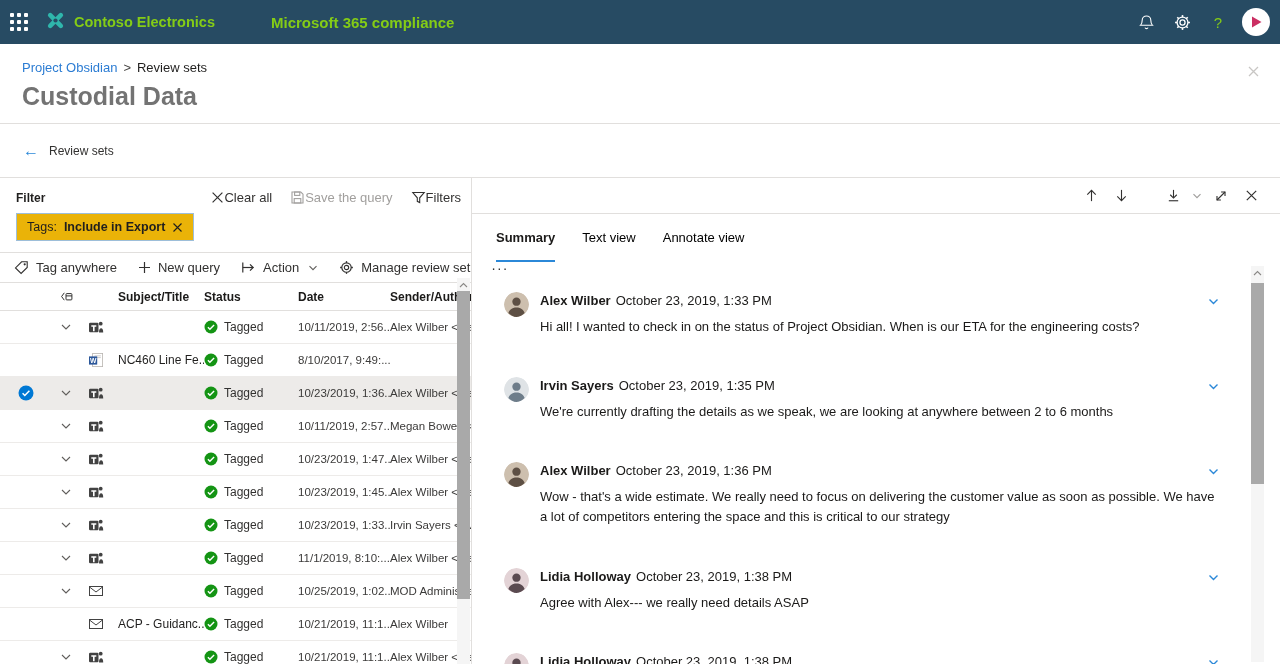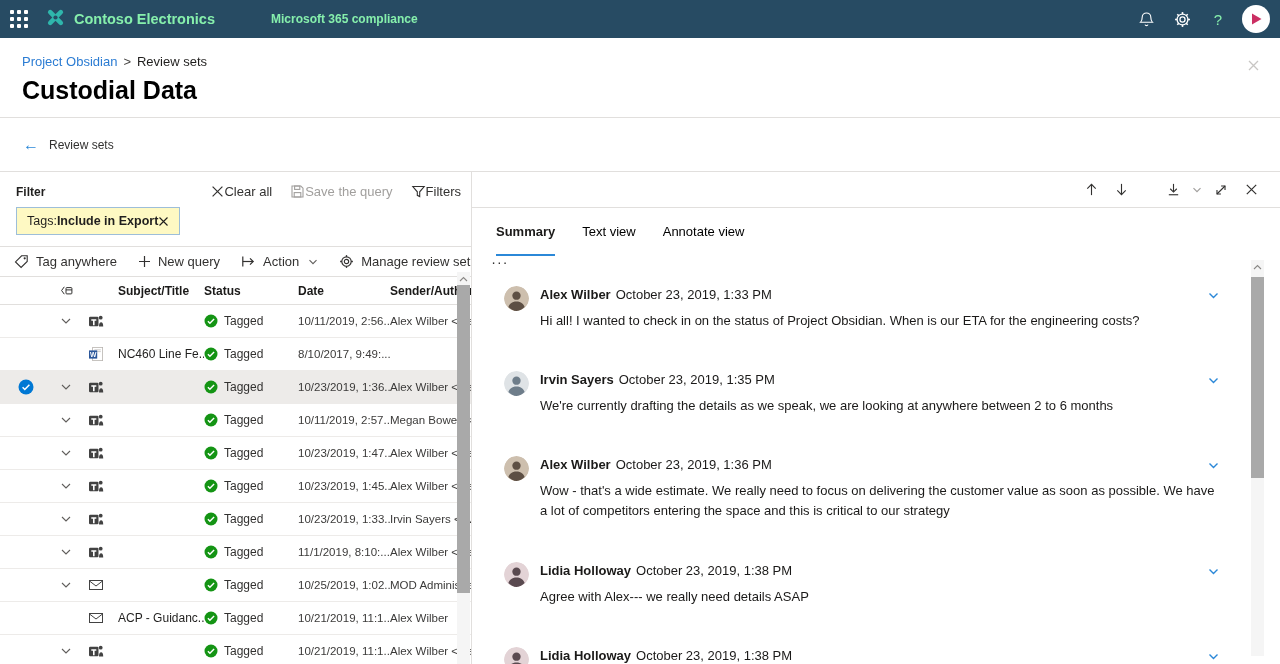--- a/index.html
+++ b/index.html
@@ -1,54 +1,54 @@
 <!DOCTYPE html>
 <html><head>
 <meta charset="utf-8">
 <style>
   * { margin:0; padding:0; box-sizing:border-box; }
   html,body { width:1280px; height:664px; overflow:hidden; background:#fff;
               font-family:"Liberation Sans", sans-serif; color:#201f1e; }
 
   
-  .topbar { height:38px; background:#274b63; display:flex; align-items:center; color:#86efac; }
+  .topbar { height:44px; background:#274b63; display:flex; align-items:center; color:#84cc16; }
   .waffle-btn { width:38px; height:38px; display:flex; align-items:center; justify-content:center; cursor:pointer; }
   .waffle { display:grid; grid-template-columns:repeat(3,4px); grid-gap:3px; }
   .waffle i { width:4px; height:4px; background:#fff; border-radius:1px; }
   .brand { display:flex; align-items:center; gap:9px; margin-left:8px; font-size:14.5px; font-weight:bold; }
-  .app-title { margin-left:56px; font-size:12px; font-weight:600; }
+  .app-title { margin-left:56px; font-size:15px; font-weight:600; }
   .top-right { margin-left:auto; display:flex; align-items:center; padding-right:10px; }
   .top-icon-btn { width:36px; height:38px; display:flex; align-items:center; justify-content:center; cursor:pointer; font-size:15px; }
   .acct { width:28px; height:28px; border-radius:50%; background:#fff; display:flex; align-items:center; justify-content:center; margin-left:6px; cursor:pointer; }
 
   
   .pagehead { height:80px; border-bottom:1px solid #e1dfdd; padding:16px 20px 4px 22px; position:relative; }
   .crumbs { font-size:13px; }
   .crumb-link { color:#2b7cd3; cursor:pointer; }
   .crumb-sep { color:#484644; margin:0 6px; }
-  .page-title { font-size:25px; font-weight:600; margin-top:7px; color:#000000; }
+  .page-title { font-size:25px; font-weight:600; margin-top:7px; color:#737373; }
   .page-close { position:absolute; right:20px; top:20px; color:#c8c6c4; cursor:pointer; }
 
   .backrow { height:54px; border-bottom:1px solid #e1dfdd; display:flex; align-items:center; padding-left:23px; gap:10px; }
   .back-arrow { color:#2b88d8; font-size:16px; line-height:1; cursor:pointer; }
   .back-label { font-size:12px; color:#323130; cursor:pointer; }
 
   
   .main { display:flex; height:492px; }
   .leftpanel { width:472px; border-right:1px solid #e1dfdd; position:relative; flex-shrink:0; }
   .rightpanel { flex:1; position:relative; }
 
   
   .filterhead { display:flex; align-items:center; padding:12px 10px 0 16px; }
   .filter-label { font-size:12px; font-weight:bold; }
   .factions { margin-left:auto; display:flex; align-items:center; gap:18px; font-size:13px; }
   .faction { display:flex; align-items:center; color:#323130; cursor:pointer; white-space:nowrap; }
   .faction.disabled { color:#a19f9d; cursor:default; }
   .chiprow { padding:8px 16px 11px 16px; border-bottom:1px solid #e1dfdd; }
-  .chip { display:inline-flex; align-items:center; background:#fef9c3; border:1px solid #9dbed9;
+  .chip { display:inline-flex; align-items:center; gap:7px; background:#eab308; border:1px solid #9dbed9;
           height:28px; padding:0 10px; font-size:12.5px; cursor:pointer; }
   .chip b { font-weight:bold; }
 
   
   .cmdbar { display:flex; align-items:center; gap:21px; height:30px; padding:0 14px; border-bottom:1px solid #e1dfdd; font-size:13px; }
   .cmd { display:flex; align-items:center; gap:7px; color:#323130; cursor:pointer; white-space:nowrap; }
   .cmd .chev { margin-left:2px; }
   .more-dots { font-size:14px; letter-spacing:1px; color:#323130; cursor:pointer; }
 
   

